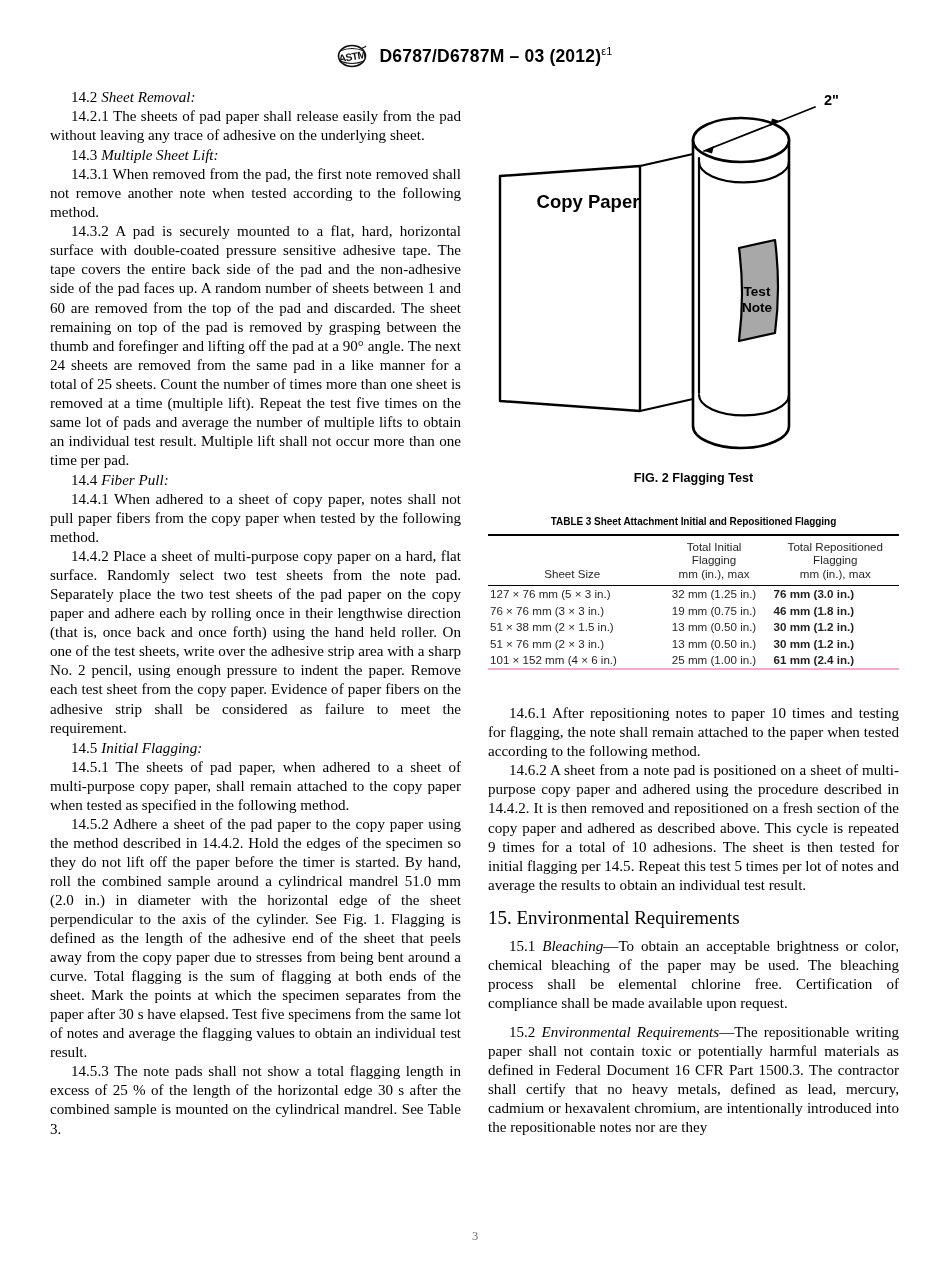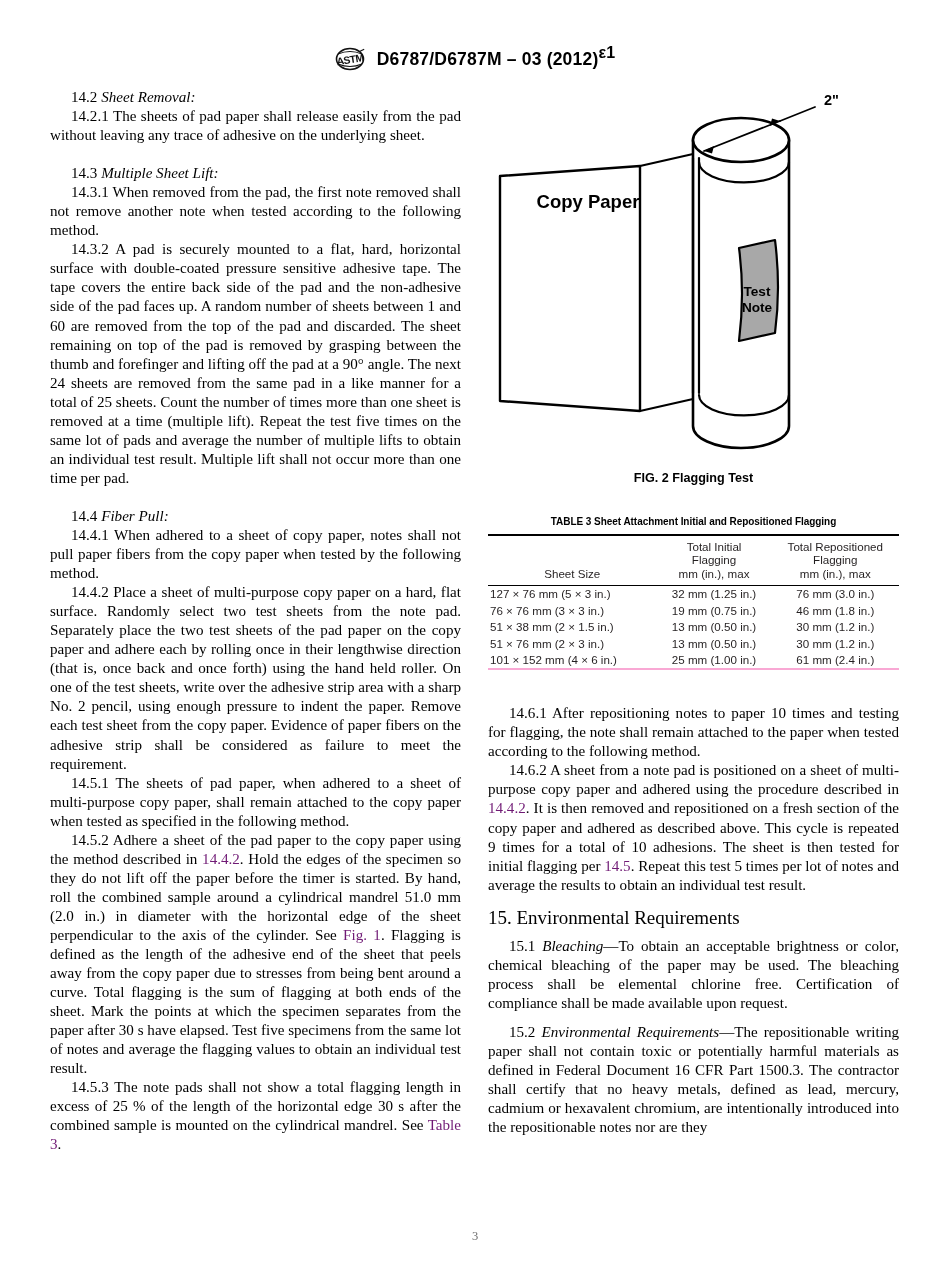--- a/index.html
+++ b/index.html
@@ -29,23 +29,23 @@
     letter-spacing: 0.2px;
     white-space: nowrap;
   }
   .runhead .logo {
     display: inline-block;
     vertical-align: -6px;
     margin-right: 7px;
   }
   .runhead .title-text { display: inline-block; }
   .runhead sup.eps {
-    font-size: 16px;
+    font-size: 11px;
     vertical-align: super;
-    font-weight: bold;
+    font-weight: normal;
     text-align: center;
   }
 
   
   .col {
     position: absolute;
     top: 88px;
     width: 411px;
     font-size: 15.1px;
     line-height: 19.05px;
@@ -53,23 +53,23 @@
     text-justify: inter-word;
     hyphens: manual;
   }
   .col-left  { left: 50px; }
   .col-right { left: 488px; }
 
   p.para {
     margin: 0;
     text-indent: 21px;
   }
-  p.gap { margin-top: 19px; }
+  p.gap { margin-top: 1px; }
   .it { font-style: italic; }
-  .lnk { color: #701a75; }
+  .lnk { color: #000000; }
   h3.secthead {
     margin: 0;
     font-family: "Liberation Serif", serif;
     font-weight: normal;
     font-size: 19px;
     line-height: 19.05px;
   }
 
   
   .figure-wrap {
@@ -119,21 +119,21 @@
   table.t3 tbody { border-bottom: 2px solid #f9a8d4; }
   table.t3 tbody tr td {
     padding: 1.1px 2px;
     line-height: 14.2px;
   }
   .th-size { width: 41%; text-align: center; }
   .th-mid  { width: 28%; text-align: center; }
   .th-right{ width: 31%; text-align: center; }
   td.c-size  { text-align: left; padding-left: 14px; }
   td.c-mid   { text-align: center; }
-  td.c-right { text-align: center; }
+  td.c-right { text-align: left; font-weight: bold; }
   td.c-size-first { padding-top: 4px; }
   tr.last td { padding-bottom: 4px; }
 
   
   .folio {
     position: absolute;
     bottom: 28px;
     left: 0;
     width: 950px;
     text-align: center;
@@ -176,20 +176,24 @@
   <p class="para">14.3.2  A pad is securely mounted to a flat, hard, horizontal surface with double-coated pressure sensitive adhesive tape. The tape covers the entire back side of the pad and the non-adhesive side of the pad faces up. A random number of sheets between 1 and 60 are removed from the top of the pad and discarded. The sheet remaining on top of the pad is removed by grasping between the thumb and forefinger and lifting off the pad at a 90° angle. The next 24 sheets are removed from the same pad in a like manner for a total of 25 sheets. Count the number of times more than one sheet is removed at a time (multiple lift). Repeat the test five times on the same lot of pads and average the number of multiple lifts to obtain an individual test result. Multiple lift shall not occur more than one time per pad.</p>
 
   <p class="para gap">
     <span>14.4</span>
     <span class="it">Fiber Pull:</span>
   </p>
 
   <p class="para">14.4.1  When adhered to a sheet of copy paper, notes shall not pull paper fibers from the copy paper when tested by the following method.</p>
   <p class="para">14.4.2  Place a sheet of multi-purpose copy paper on a hard, flat surface. Randomly select two test sheets from the note pad. Separately place the two test sheets of the pad paper on the copy paper and adhere each by rolling once in their lengthwise direction (that is, once back and once forth) using the hand held roller. On one of the test sheets, write over the adhesive strip area with a sharp No. 2 pencil, using enough pressure to indent the paper. Remove each test sheet from the copy paper. Evidence of paper fibers on the adhesive strip shall be considered as failure to meet the requirement.</p>
 
+  <p class="para gap">
+    <span>14.5</span>
+    <span class="it">Initial Flagging:</span>
+  </p>
 
   <p class="para">14.5.1  The sheets of pad paper, when adhered to a sheet of multi-purpose copy paper, shall remain attached to the copy paper when tested as specified in the following method.</p>
   <p class="para"><span>14.5.2  Adhere a sheet of the pad paper to the copy paper using the method described in </span><span class="lnk">14.4.2</span><span>. Hold the edges of the specimen so they do not lift off the paper before the timer is started. By hand, roll the combined sample around a cylindrical mandrel 51.0 mm (2.0 in.) in diameter with the horizontal edge of the sheet perpendicular to the axis of the cylinder. See </span><span class="lnk">Fig. 1</span><span>. Flagging is defined as the length of the adhesive end of the sheet that peels away from the copy paper due to stresses from being bent around a curve. Total flagging is the sum of flagging at both ends of the sheet. Mark the points at which the specimen separates from the paper after 30 s have elapsed. Test five specimens from the same lot of notes and average the flagging values to obtain an individual test result.</span></p>
   <p class="para"><span>14.5.3  The note pads shall not show a total flagging length in excess of 25 % of the length of the horizontal edge 30 s after the combined sample is mounted on the cylindrical mandrel. See </span><span class="lnk">Table 3</span><span>.</span></p>
 
 </div>
 
 <div class="col col-right">
 
   <div class="figure-wrap">

